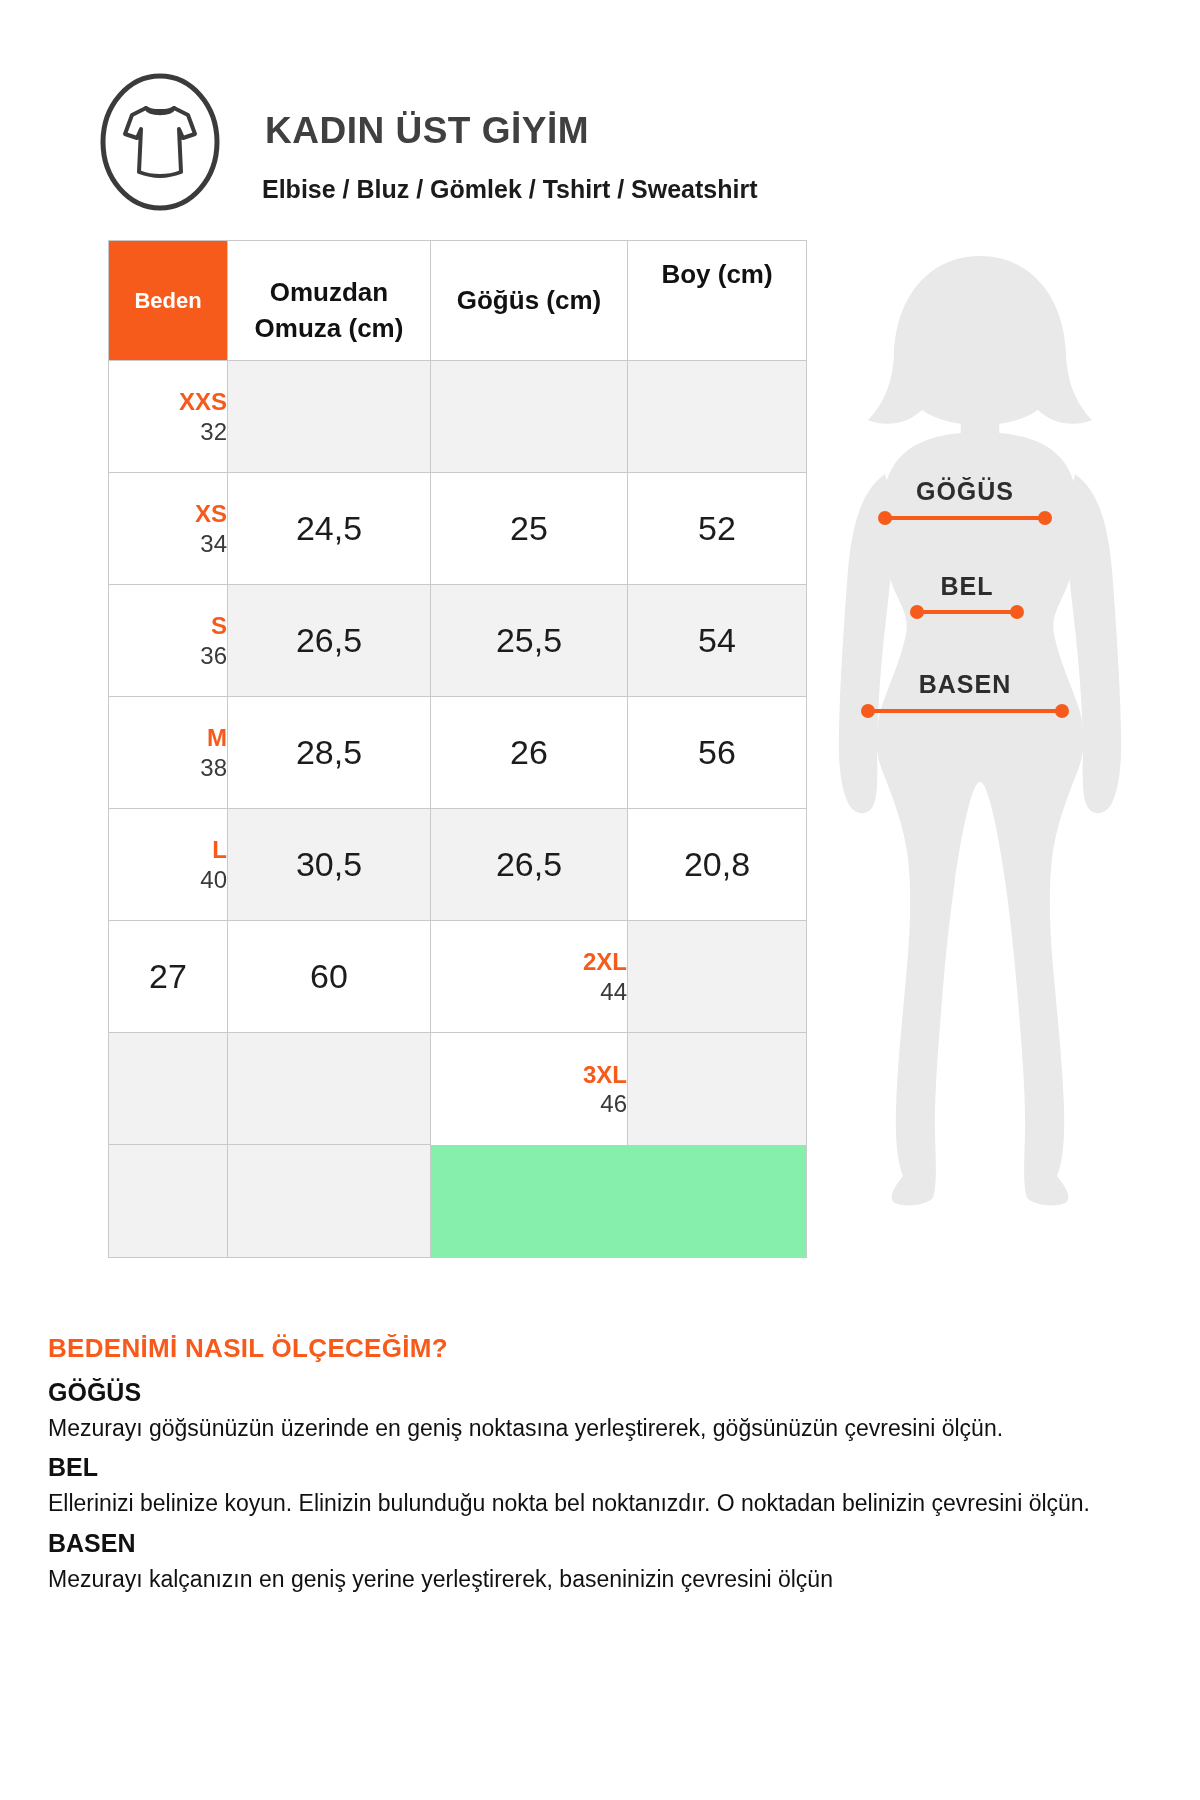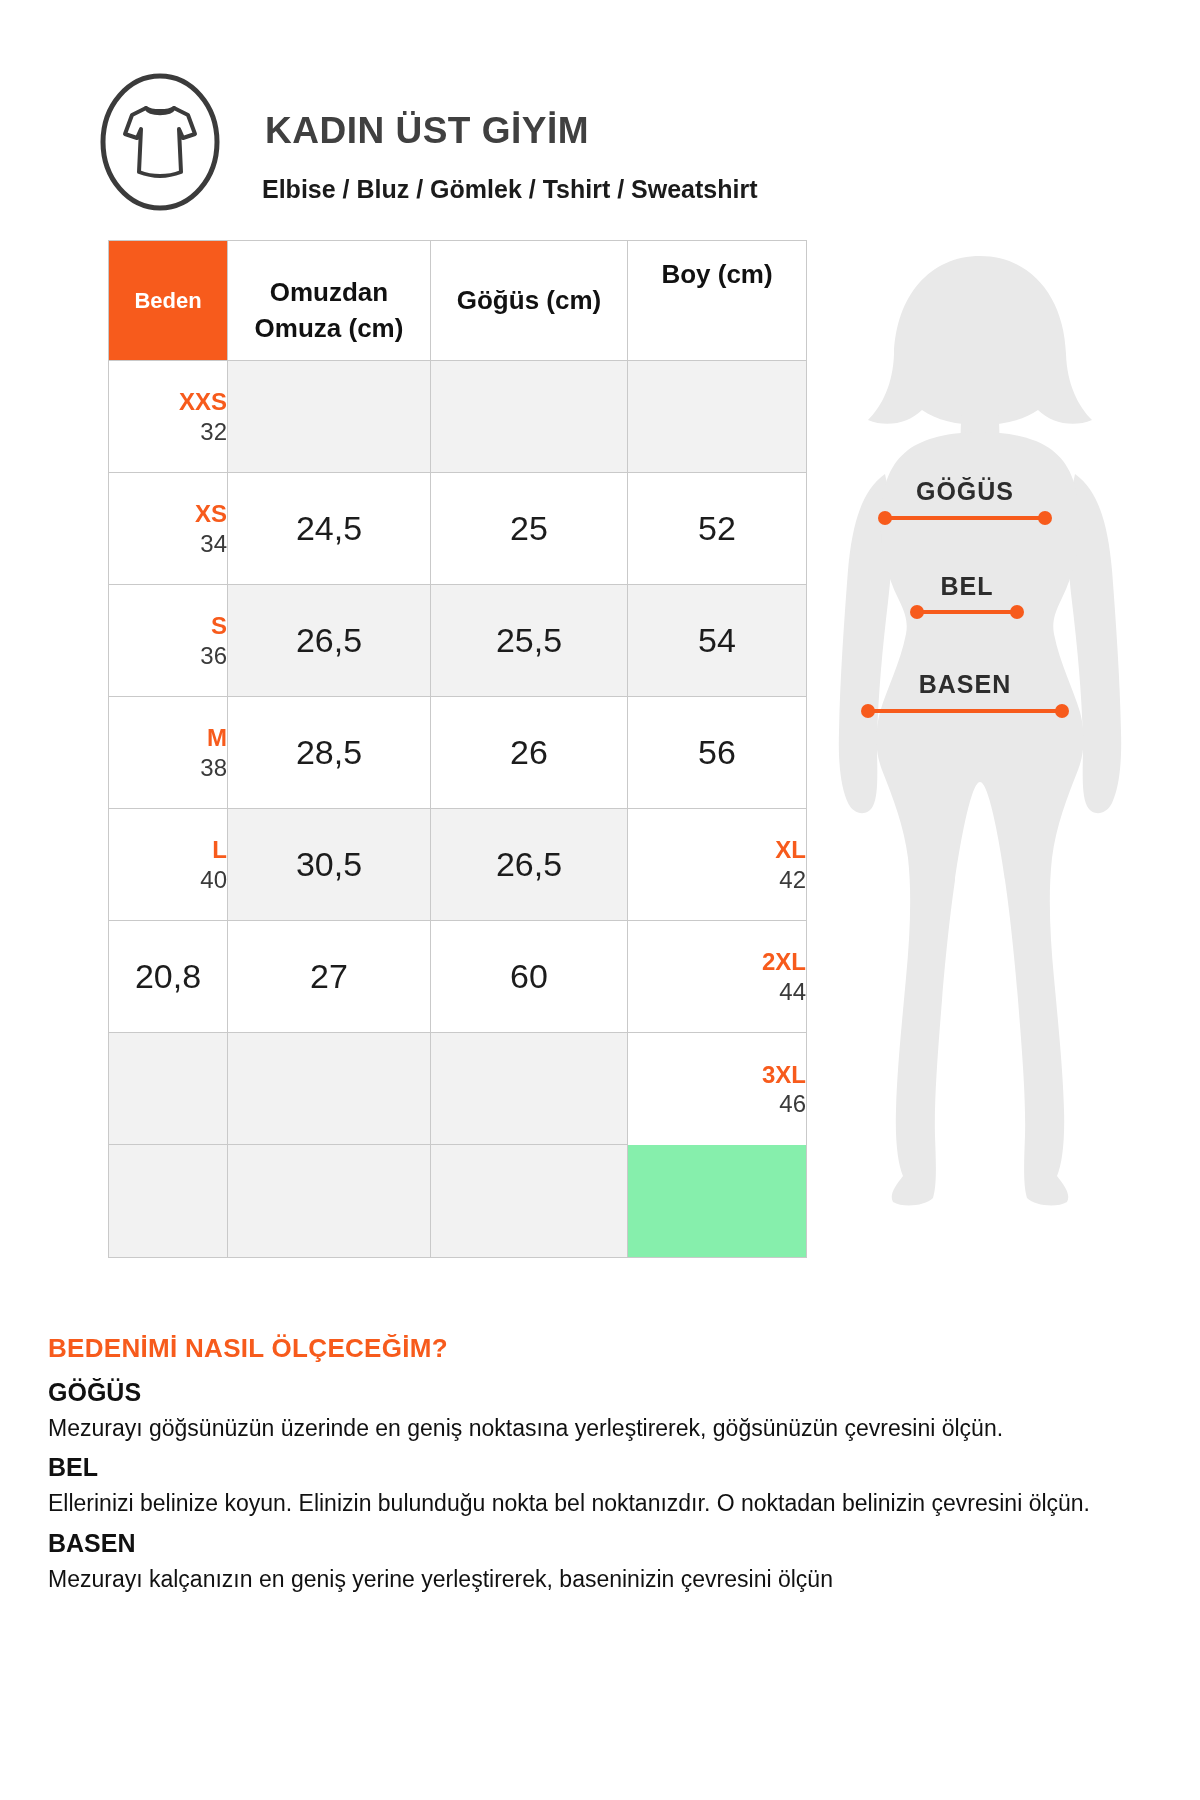--- a/index.html
+++ b/index.html
@@ -124,24 +124,20 @@
     <div class="cell v">26</div>
     <div class="cell v">56</div>
 
     <div class="cell size-cell">
       <span class="sz">L</span>
       <span class="eu">40</span>
     </div>
     <div class="cell v shade">30,5</div>
     <div class="cell v shade">26,5</div>
 
-    <div class="cell size-cell">
-      <span class="sz">XL</span>
-      <span class="eu">42</span>
-    </div>
     <div class="cell v">20,8</div>
     <div class="cell v">27</div>
     <div class="cell v">60</div>
 
     <div class="cell size-cell">
       <span class="sz">2XL</span>
       <span class="eu">44</span>
     </div>
     <div class="cell v shade"></div>
     <div class="cell v shade"></div>

